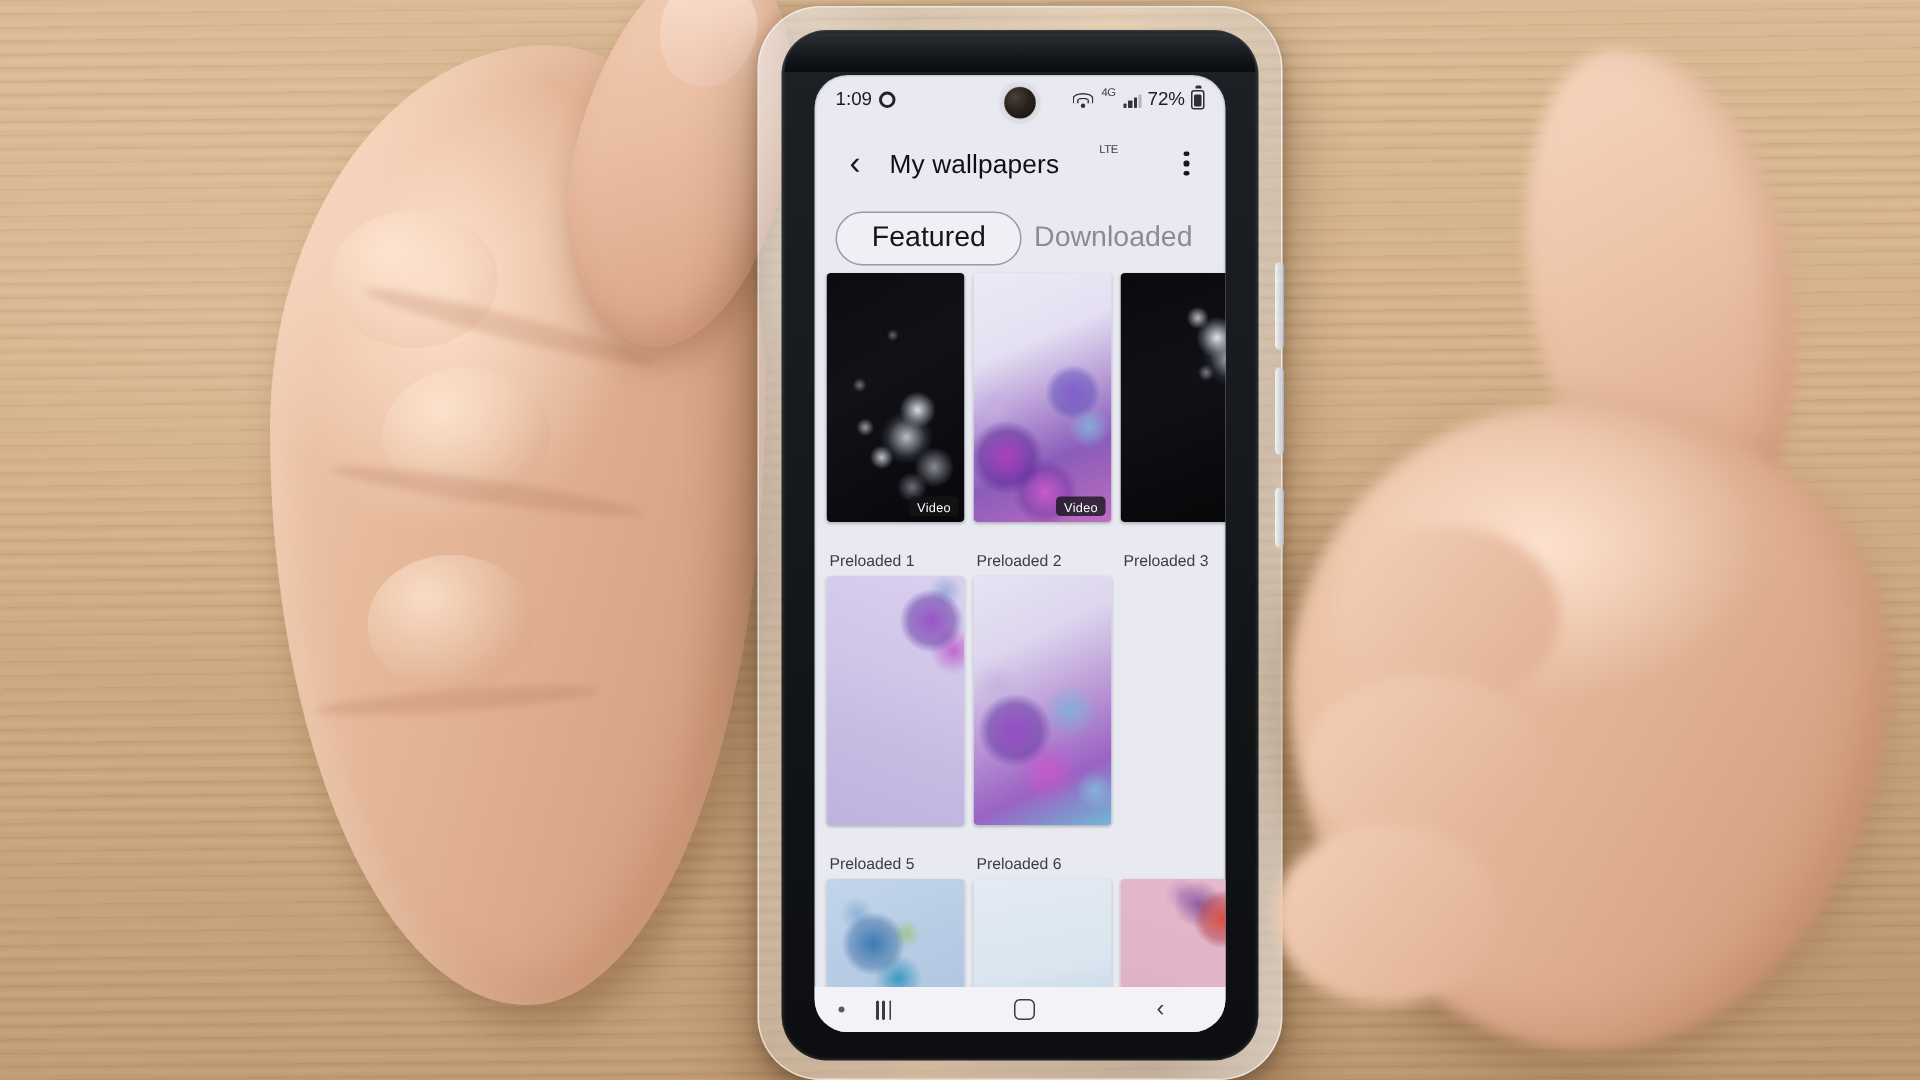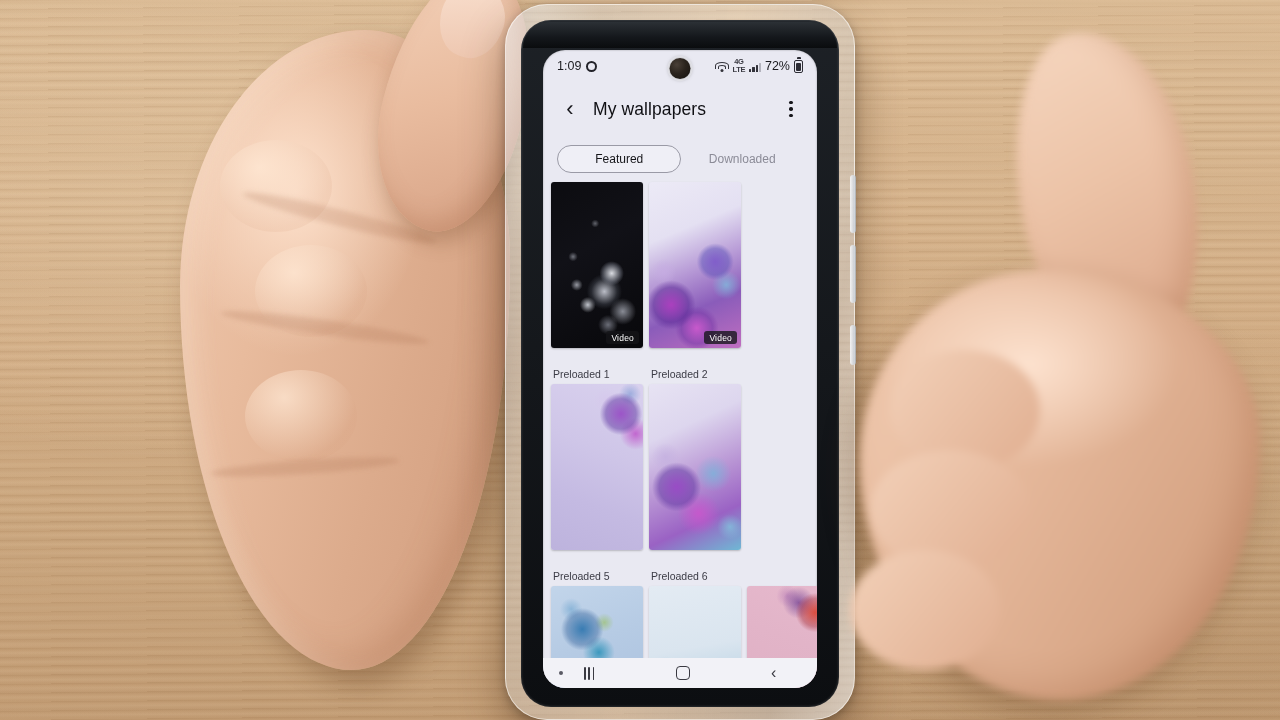--- a/index.html
+++ b/index.html
@@ -159,21 +159,21 @@
   .gear-ic:after{
     content:""; position:absolute; left:50%; top:50%; width:3px; height:3px;
     margin:-1.5px 0 0 -1.5px; background:#e9e9f2; border-radius:50%;
   }
   .wifi-ic { width:14px; height:11px; position:relative; }
   .wifi-ic i{ position:absolute; border:1.7px solid #33333b; border-bottom:none; border-radius:50% 50% 0 0; left:50%; transform:translateX(-50%); }
   .wifi-ic i:nth-child(1){ width:14px; height:7px; bottom:3px; }
   .wifi-ic i:nth-child(2){ width:8px;  height:4px; bottom:3px; }
   .wifi-ic i:nth-child(3){ width:3px;  height:3px; bottom:0; border-radius:50%; background:#33333b; border:none; }
   .net-ic { font-size:7.5px; line-height:8px; letter-spacing:-.3px; color:#3a3a42; text-align:center; }
-  .net-ic b { display:block; font-weight:bold; }
+  .net-ic b { display:block; font-weight:normal;margin-top:30px; }
   .sig-ic { display:flex; align-items:flex-end; gap:1px; height:11px; }
   .sig-ic span{ width:2.2px; background:#33333b; border-radius:.5px; }
   .sig-ic span:nth-child(1){height:3px}
   .sig-ic span:nth-child(2){height:5px}
   .sig-ic span:nth-child(3){height:7px}
   .sig-ic span:nth-child(4){height:9px;background:#b3b3bd}
   .batt-ic { width:9px; height:13px; border:1.6px solid #2d2d35; border-radius:2px; position:relative; }
   .batt-ic:before{content:"";position:absolute;left:50%;top:-3.4px;transform:translateX(-50%);width:4px;height:2px;background:#2d2d35;border-radius:1px 1px 0 0;}
   .batt-ic:after{content:"";position:absolute;left:0.6px;right:0.6px;bottom:0.6px;height:72%;background:#2d2d35;border-radius:1px;}
 
@@ -190,21 +190,21 @@
   #page-title{ margin-left:8px; font-size:17.5px; color:#101014; letter-spacing:.1px; }
   #more-menu{
     margin-left:auto; width:28px;height:30px;
     display:flex;flex-direction:column;align-items:center;justify-content:center;gap:3.4px;
   }
   #more-menu i{ width:3.4px;height:3.4px;border-radius:50%;background:#17171c;display:block; }
 
   
   #tabs { position:absolute; left:0; right:0; top:86px; height:46px; display:flex; align-items:center; padding:0 14px; z-index:4;}
   .tab {
-    font-size:12px; text-align:center;
+    font-size:19px; text-align:center;
   }
   .tab.selected{
     border:1px solid #9a9aa6; border-radius:18px;
     padding:6px 0; width:143px; color:#16161a; background:rgba(255,255,255,0.30);
   }
   .tab.plain{ color:#8b8b97; width:140px; padding:6px 0; }
 
   
   #grid {
     position:absolute; left:0; right:0; top:130px; bottom:30px;
@@ -374,20 +374,24 @@
               <span class="vbadge">Video</span>
             </div>
             <div class="caption">Preloaded 1</div>
           </div>
           <div class="cell">
             <div class="thumb wp-purple-1">
               <span class="vbadge">Video</span>
             </div>
             <div class="caption">Preloaded 2</div>
           </div>
+          <div class="cell">
+            <div class="thumb wp-dark-2"></div>
+            <div class="caption">Preloaded 3</div>
+          </div>
         </div>
 
         <div class="row">
           <div class="cell">
             <div class="thumb wp-purple-2"></div>
             <div class="caption">Preloaded 5</div>
           </div>
           <div class="cell">
             <div class="thumb wp-purple-3"></div>
             <div class="caption">Preloaded 6</div>

